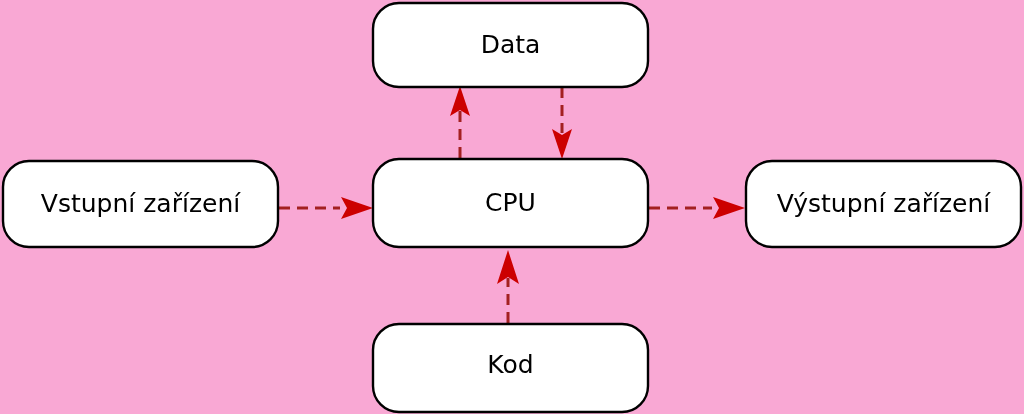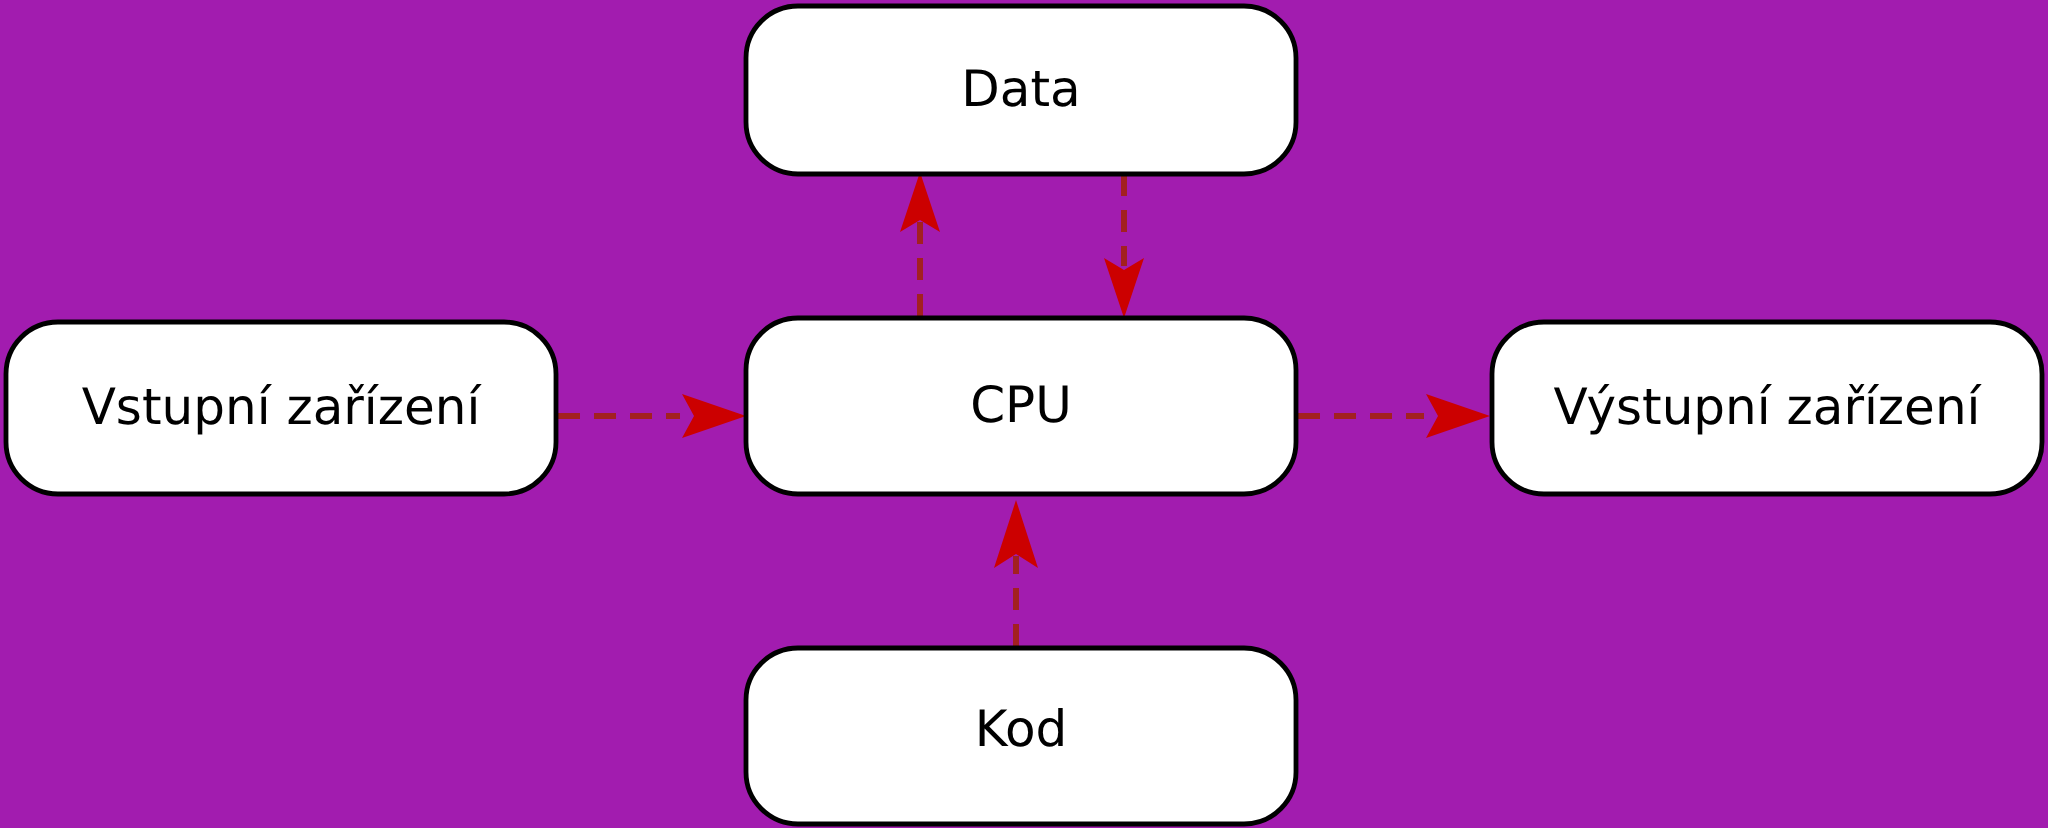--- a/index.html
+++ b/index.html
@@ -7,21 +7,21 @@
     padding: 0;
     background: #ffffff;
   }
   body {
     font-family: "DejaVu Sans", "Liberation Sans", sans-serif;
   }
   #canvas {
     position: relative;
     width: 1024px;
     height: 414px;
-    background: #a21caf;
+    background: #f9a8d4;
     overflow: hidden;
   }
   #diagram-svg {
     position: absolute;
     top: 0;
     left: 0;
     width: 1024px;
     height: 414px;
     display: block;
   }

